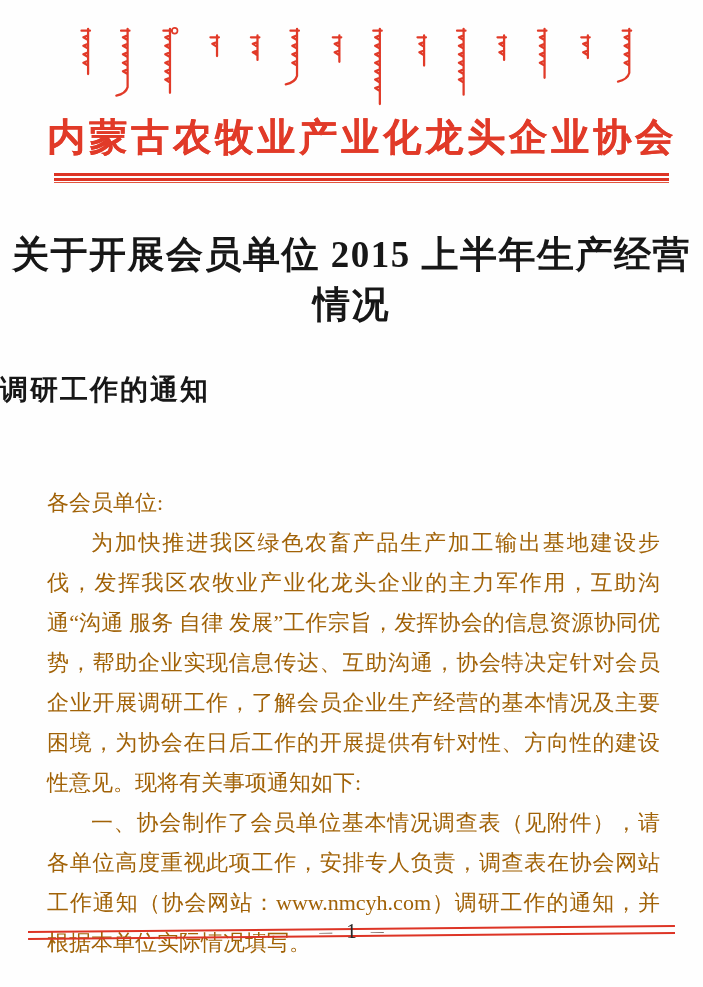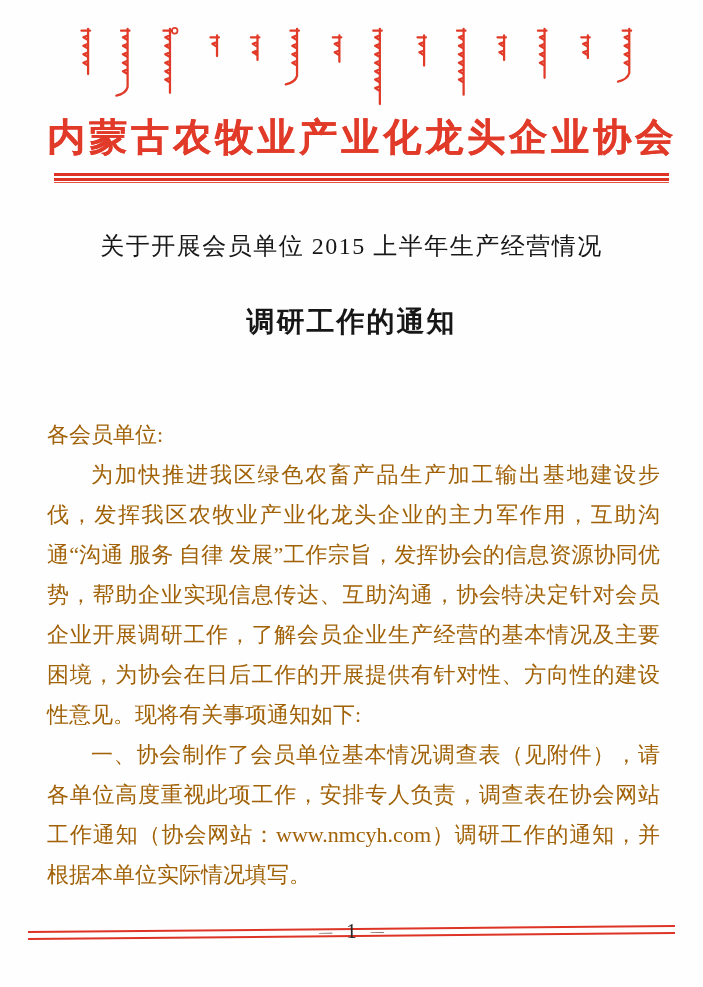--- a/index.html
+++ b/index.html
@@ -36,28 +36,27 @@
   .head-rule {
     margin: 10px 7px 0 7px;
   }
   .head-rule .r1 { height: 3px; background: #dd3425; }
   .head-rule .r2 { height: 3px; background: #dd3425; margin-top: 2px; }
   .head-rule .r3 { height: 1px; background: #e2553f; margin-top: 1px; }
   
   .doc-title1 {
     margin-top: 47px;
     text-align: center;
-    font-size: 24px;
-    font-weight: normal;
+    font-size: 37px;
+    font-weight: bold;
     letter-spacing: 1.5px;
     color: #171717;
   }
   .doc-title2 {
     margin-top: 41px;
-    text-align: center;
     font-size: 28px;
     font-weight: bold;
     letter-spacing: 2px;
     color: #171717;
   }
   
   .body-text {
     margin-top: 74px;
     padding: 0 43px 0 47px;
     font-size: 22px;

